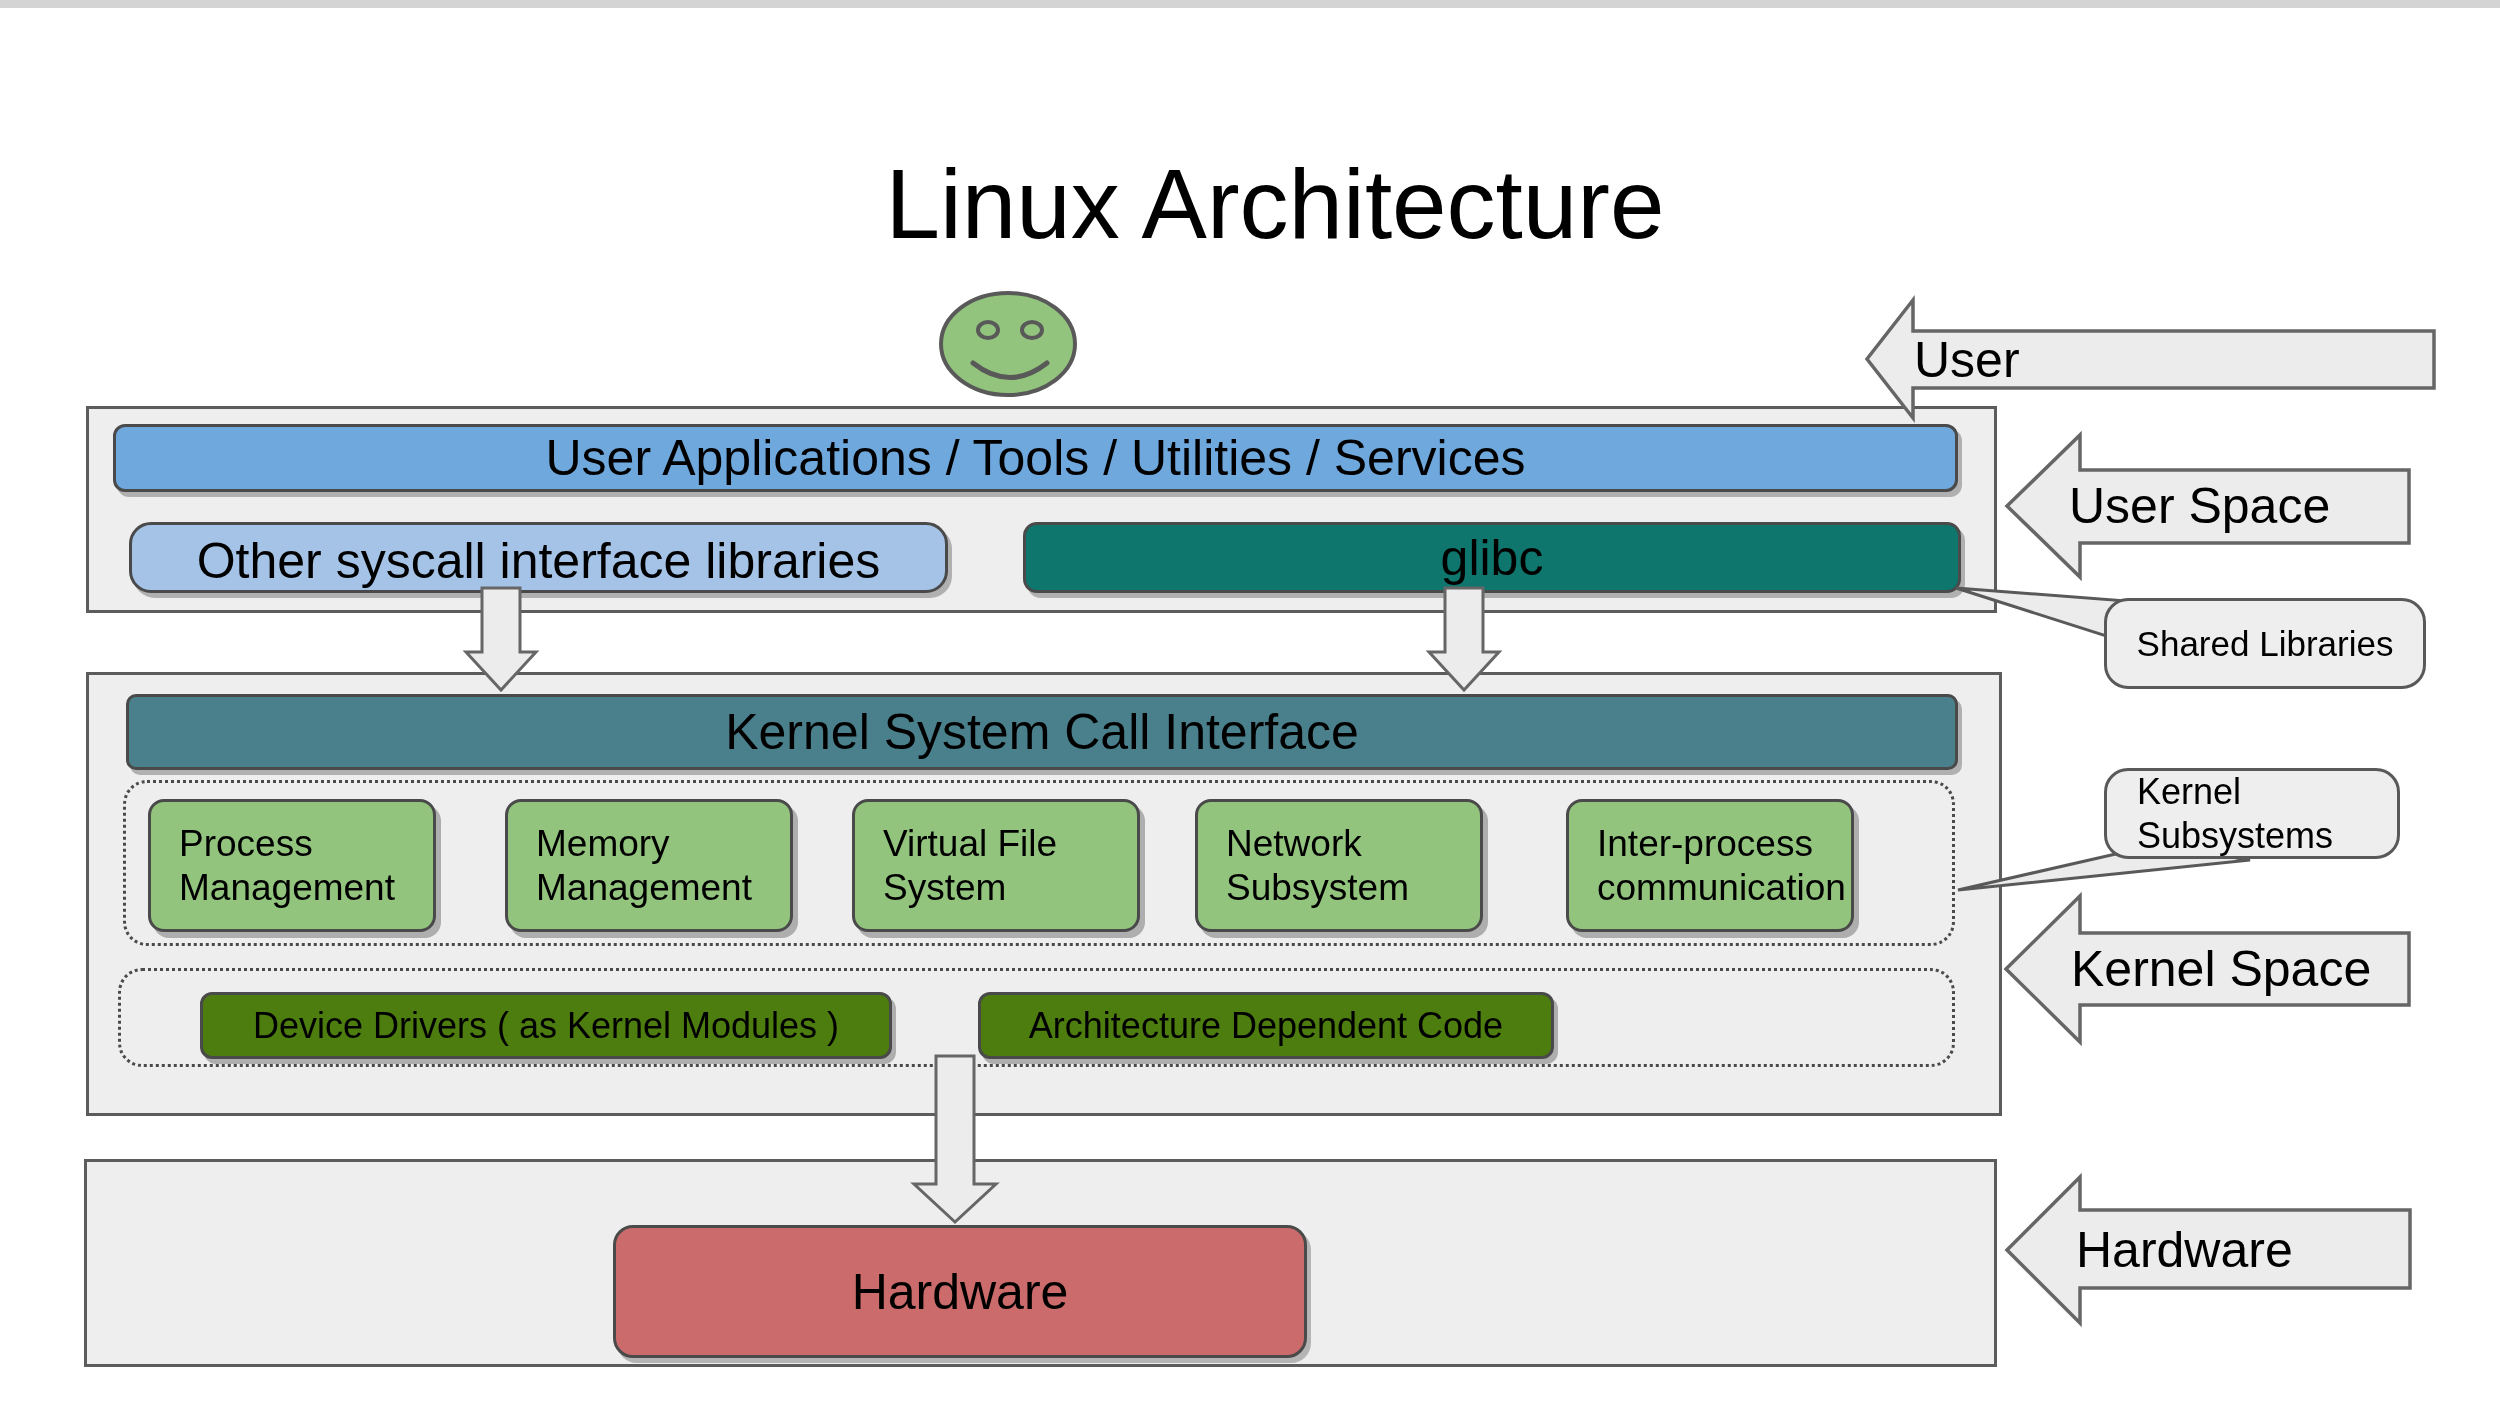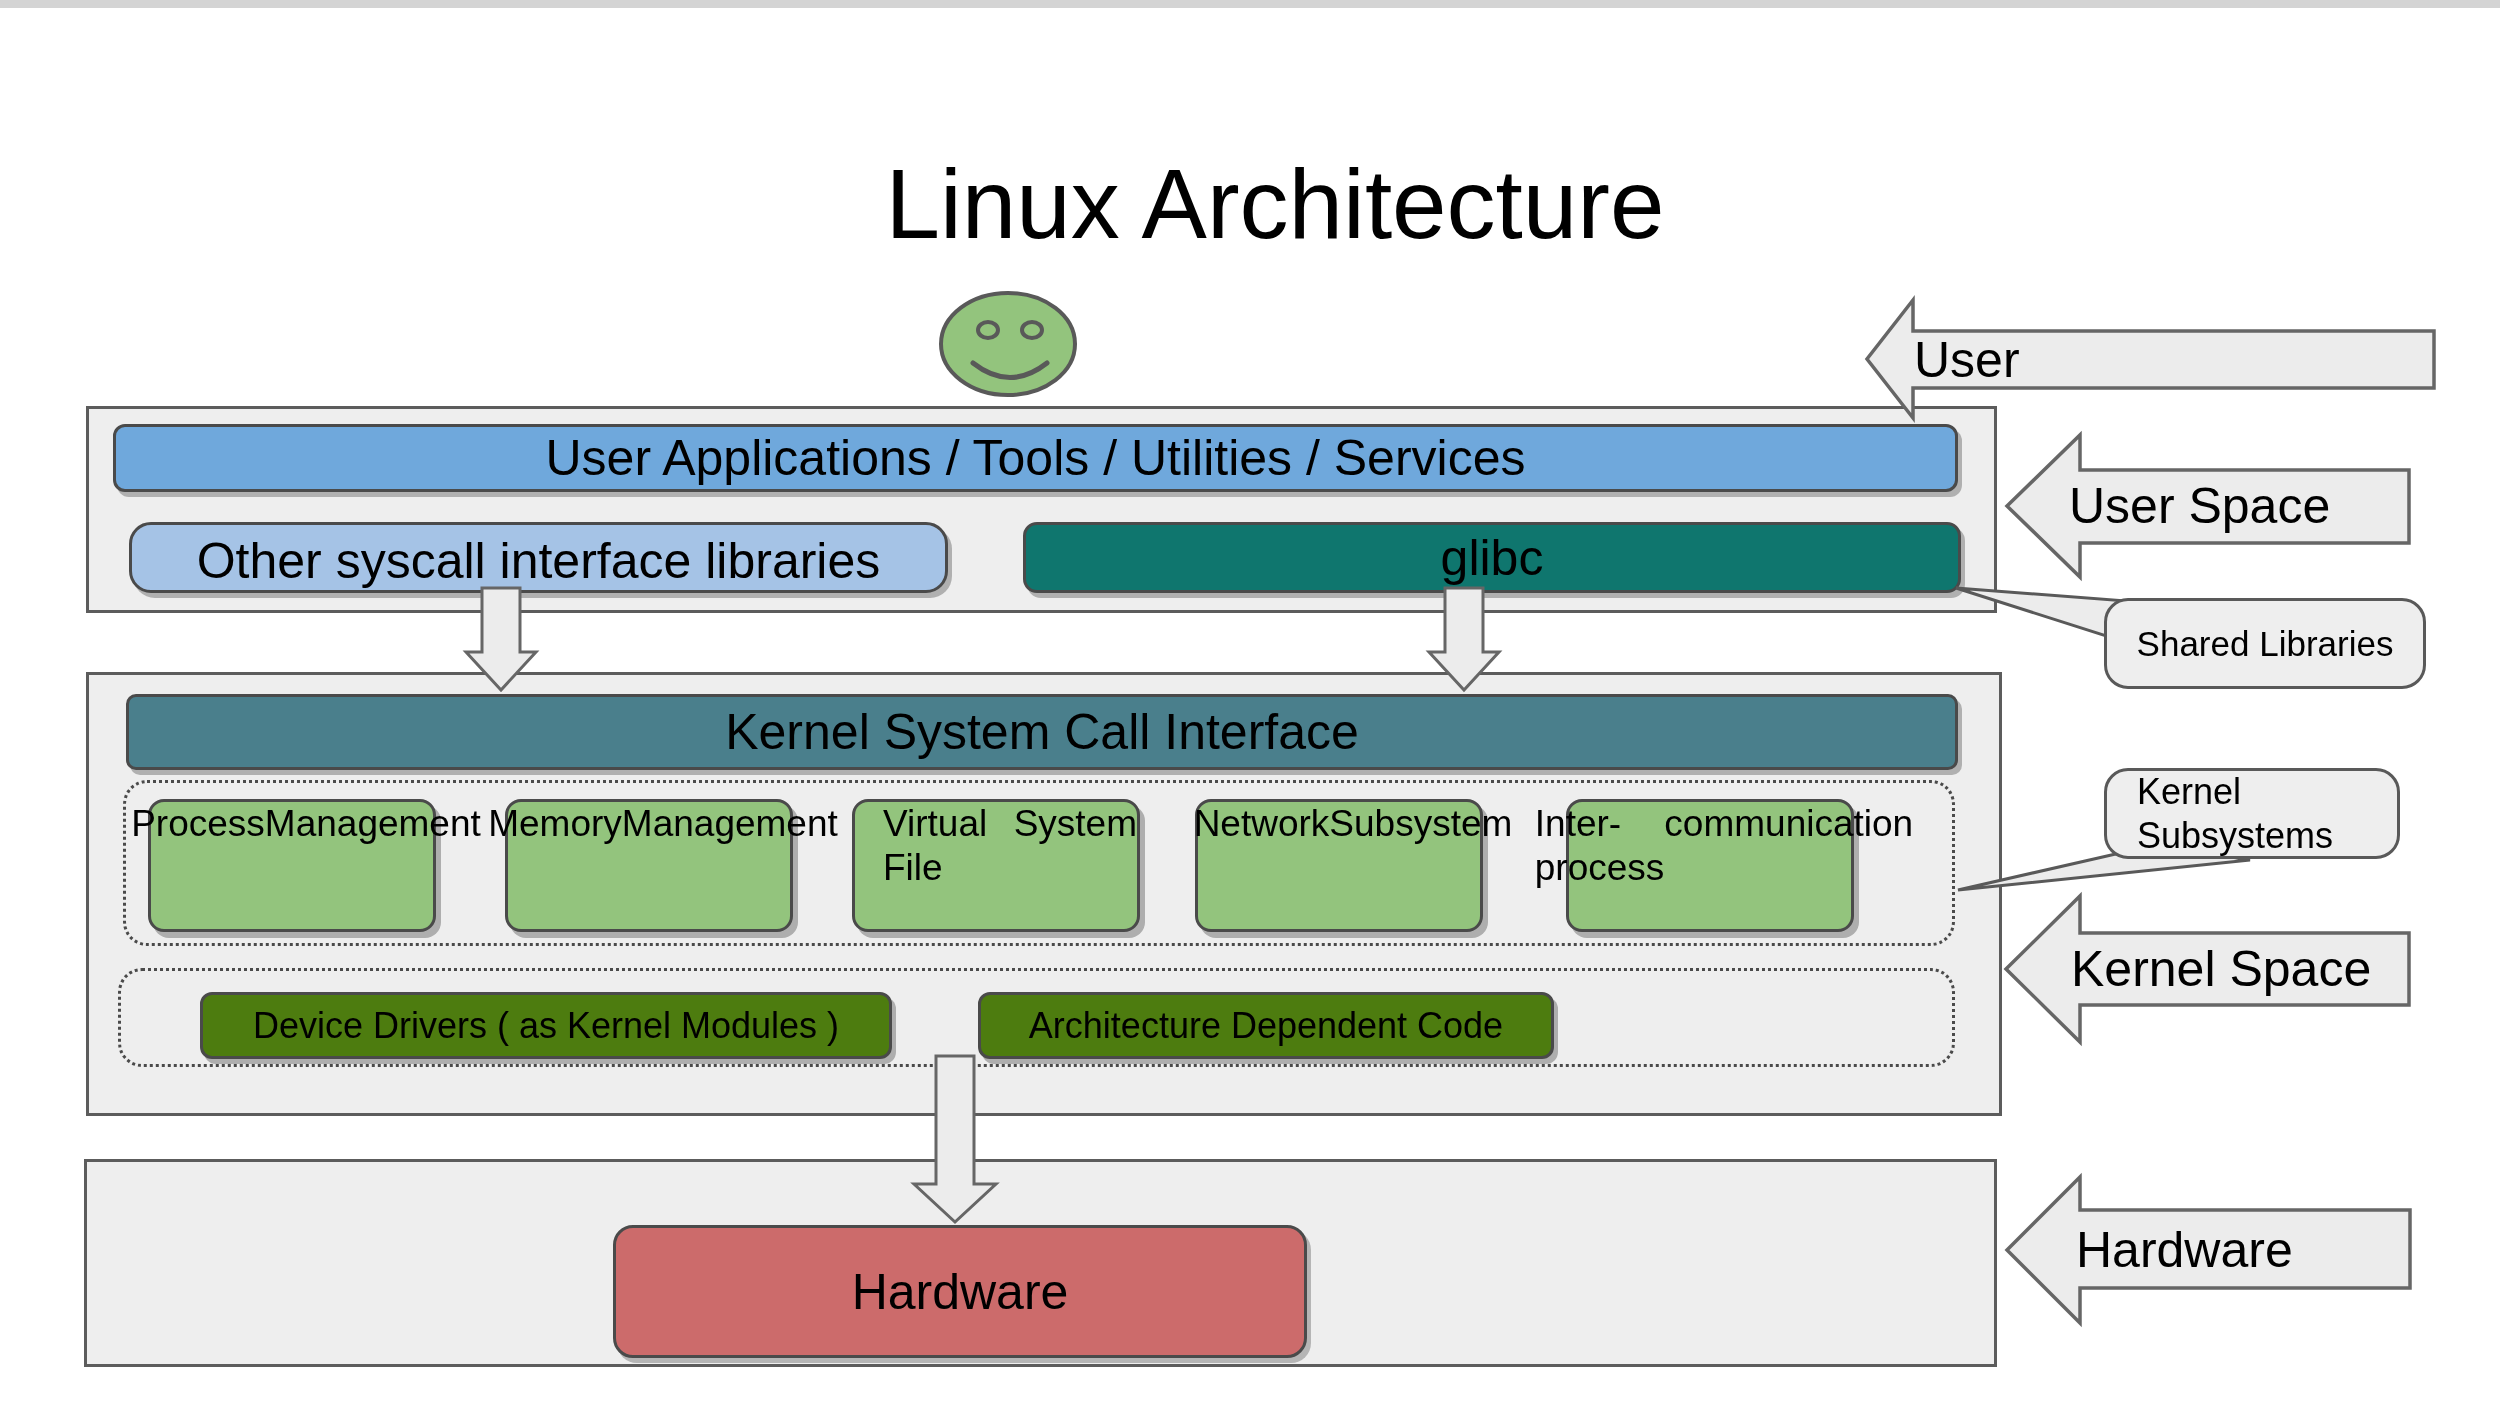--- a/index.html
+++ b/index.html
@@ -25,21 +25,21 @@
   .bar-glibc{left:934px;top:113px;width:938px;height:71px;background:#0f766e;border-radius:14px;}
   .bar-ksci {left:37px;top:19px;width:1832px;height:76px;background:#4a7f8c;border-radius:10px;}
 
   .dotted{border:3px dotted #4a4a4a;border-radius:24px;}
   .dotted-subsys {left:34px;top:105px;width:1832px;height:166px;}
   .dotted-modules{left:29px;top:293px;width:1837px;height:99px;}
 
   .greenbox{top:16px;width:288px;height:133px;background:#93c47d;
             border:3px solid #4a4a4a;border-radius:16px;
             box-shadow:5px 6px 0 rgba(95,95,95,.45);
-            display:flex;flex-direction:row;justify-content:center;
+            display:flex;flex-direction:column;justify-content:center;
             padding-left:28px;font-size:37px;line-height:44px;}
   .gb1{left:22px;} .gb2{left:379px;} .gb3{left:726px;} .gb4{left:1069px;} .gb5{left:1411px;margin-left:29px;}
 
   .orangebox{top:21px;height:67px;background:#4d7c0f;border:3px solid #4a4a4a;
              border-radius:12px;box-shadow:4px 5px 0 rgba(95,95,95,.45);
              display:flex;align-items:center;justify-content:center;
              font-size:36px;white-space:nowrap;}
   .ob1{left:79px;width:692px;} .ob2{left:857px;width:576px;}
 
   .redbox{left:526px;top:63px;width:694px;height:133px;background:#cc6b6b;

